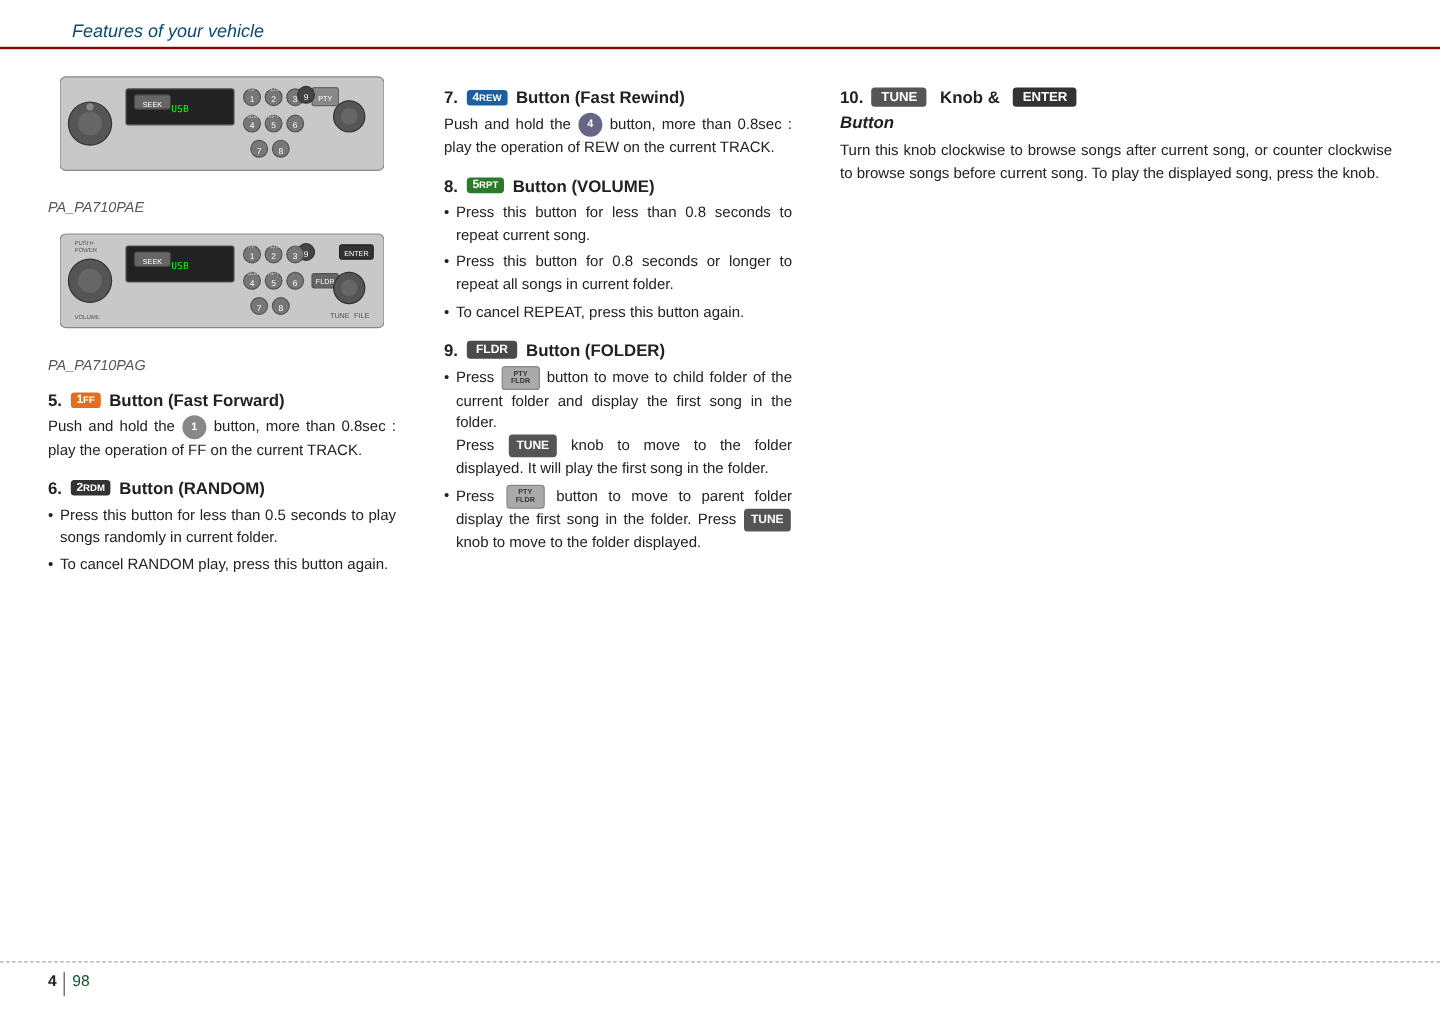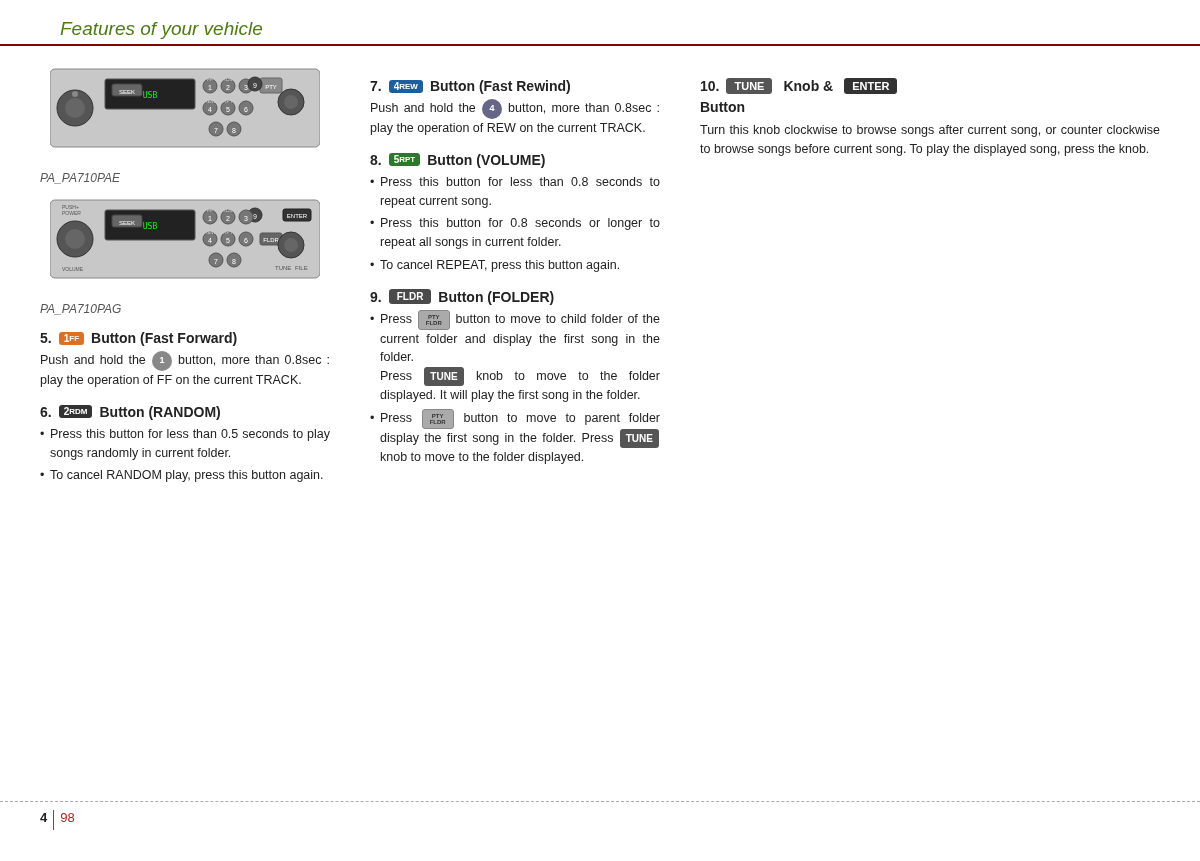--- a/index.html
+++ b/index.html
@@ -21,22 +21,22 @@
     }
 
     
     .header {
       padding: 18px 60px 0 60px;
       border-bottom: 2px solid #8B0000;
       margin-bottom: 0;
     }
     .header-title {
       font-style: italic;
-      font-size: 19px;
-      color: #4d7c0f;
+      font-size: 15px;
+      color: #0c4a6e;
       padding-bottom: 4px;
     }
 
     
     .content {
       display: flex;
       padding: 18px 40px 10px 40px;
       gap: 0;
     }
 
@@ -196,21 +196,21 @@
       color: #222;
     }
     .footer-divider {
       width: 1px;
       height: 20px;
       background: #555;
       margin: 0 6px;
     }
     .footer-num {
       font-size: 13px;
-      color: #b91c1c;
+      color: #14532d;
     }
   </style>
 </head>
 <body>
 
 <div class="page-container">
 
   <div class="header">
     <div class="header-title">Features of your vehicle</div>
   </div>
@@ -405,21 +405,21 @@
 
     <div class="right-col">
 
       <div class="section">
         <div class="section-title">
           <span>10.</span>
           <span class="btn-badge tune" style="background:#555;padding:2px 8px;font-size:11px;">TUNE</span>
           <span style="margin:0 4px;">Knob &amp;</span>
           <span class="btn-badge enter" style="background:#333;padding:2px 8px;font-size:11px;">ENTER</span>
         </div>
-        <div style="font-size:14px;font-weight:bold;margin-bottom:6px;">Button</div>
+        <div style="font-size:14px;font-weight:bold;margin-bottom:6px;font-style:italic;">Button</div>
         <div class="section-body">
           Turn this knob clockwise to browse songs after current song, or counter clockwise to browse songs before current song. To play the displayed song, press the knob.
         </div>
       </div>
     </div>
 
   </div>
 
   <div class="footer">
     <span class="footer-page">4</span>

